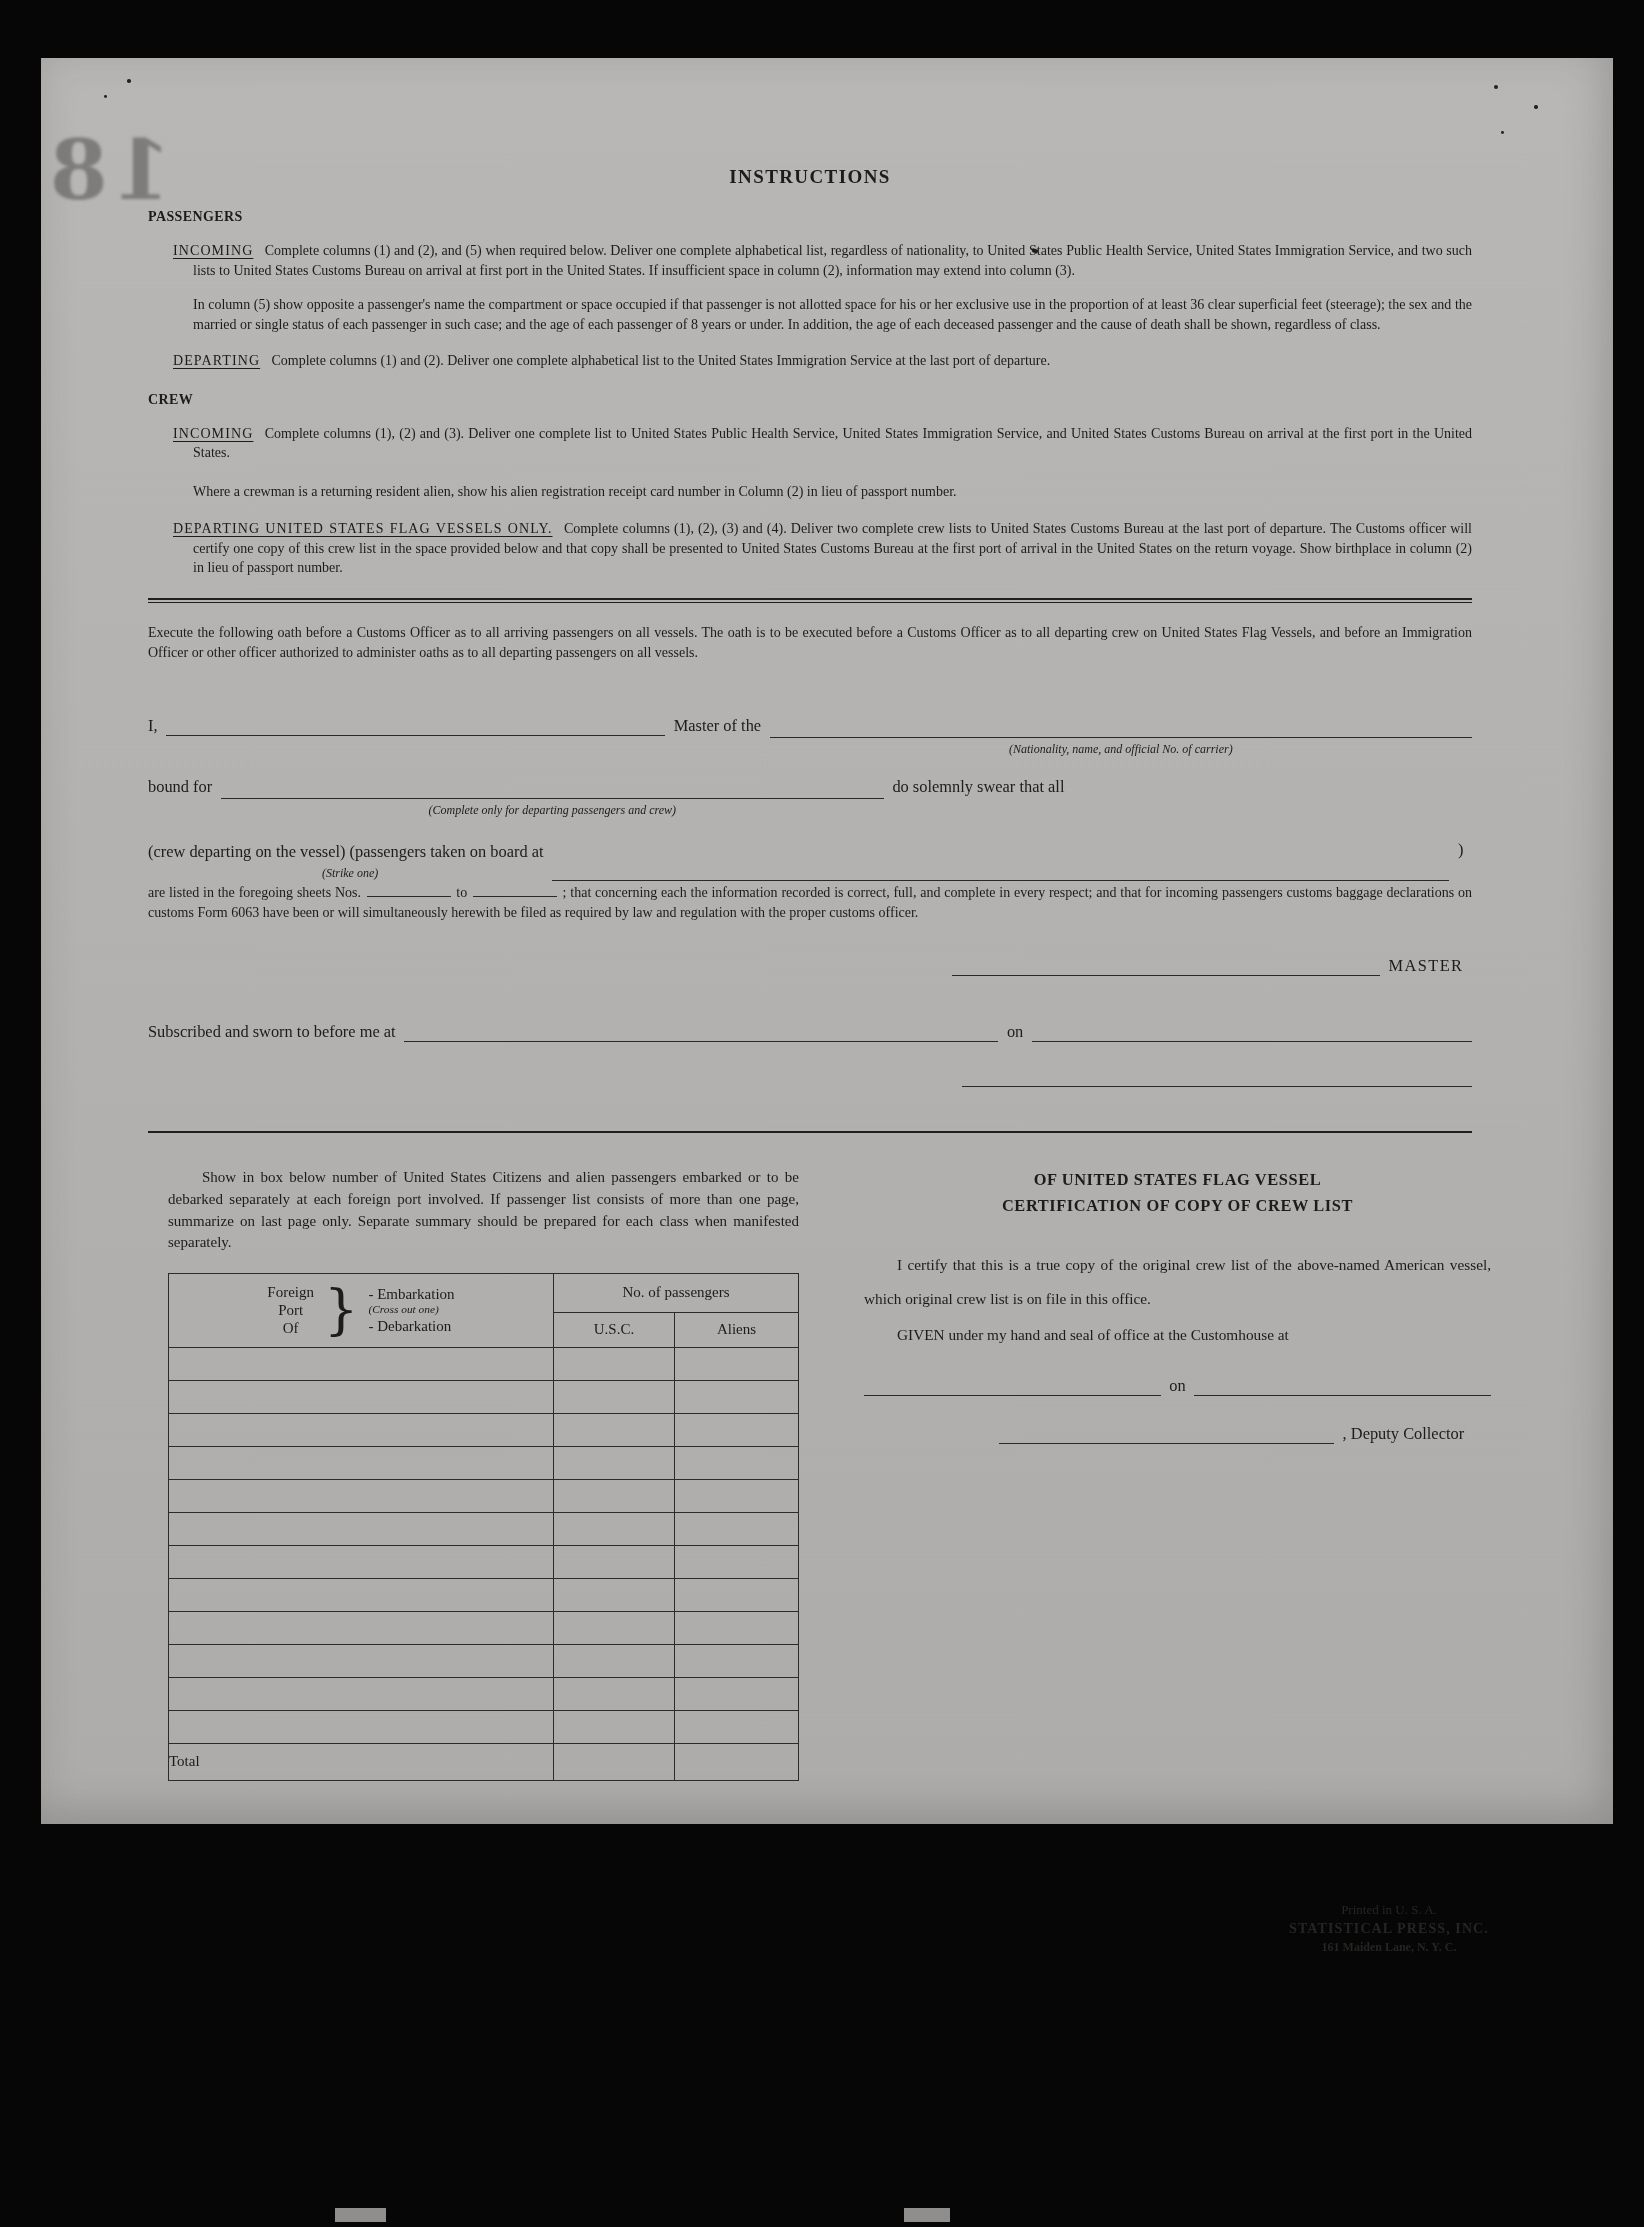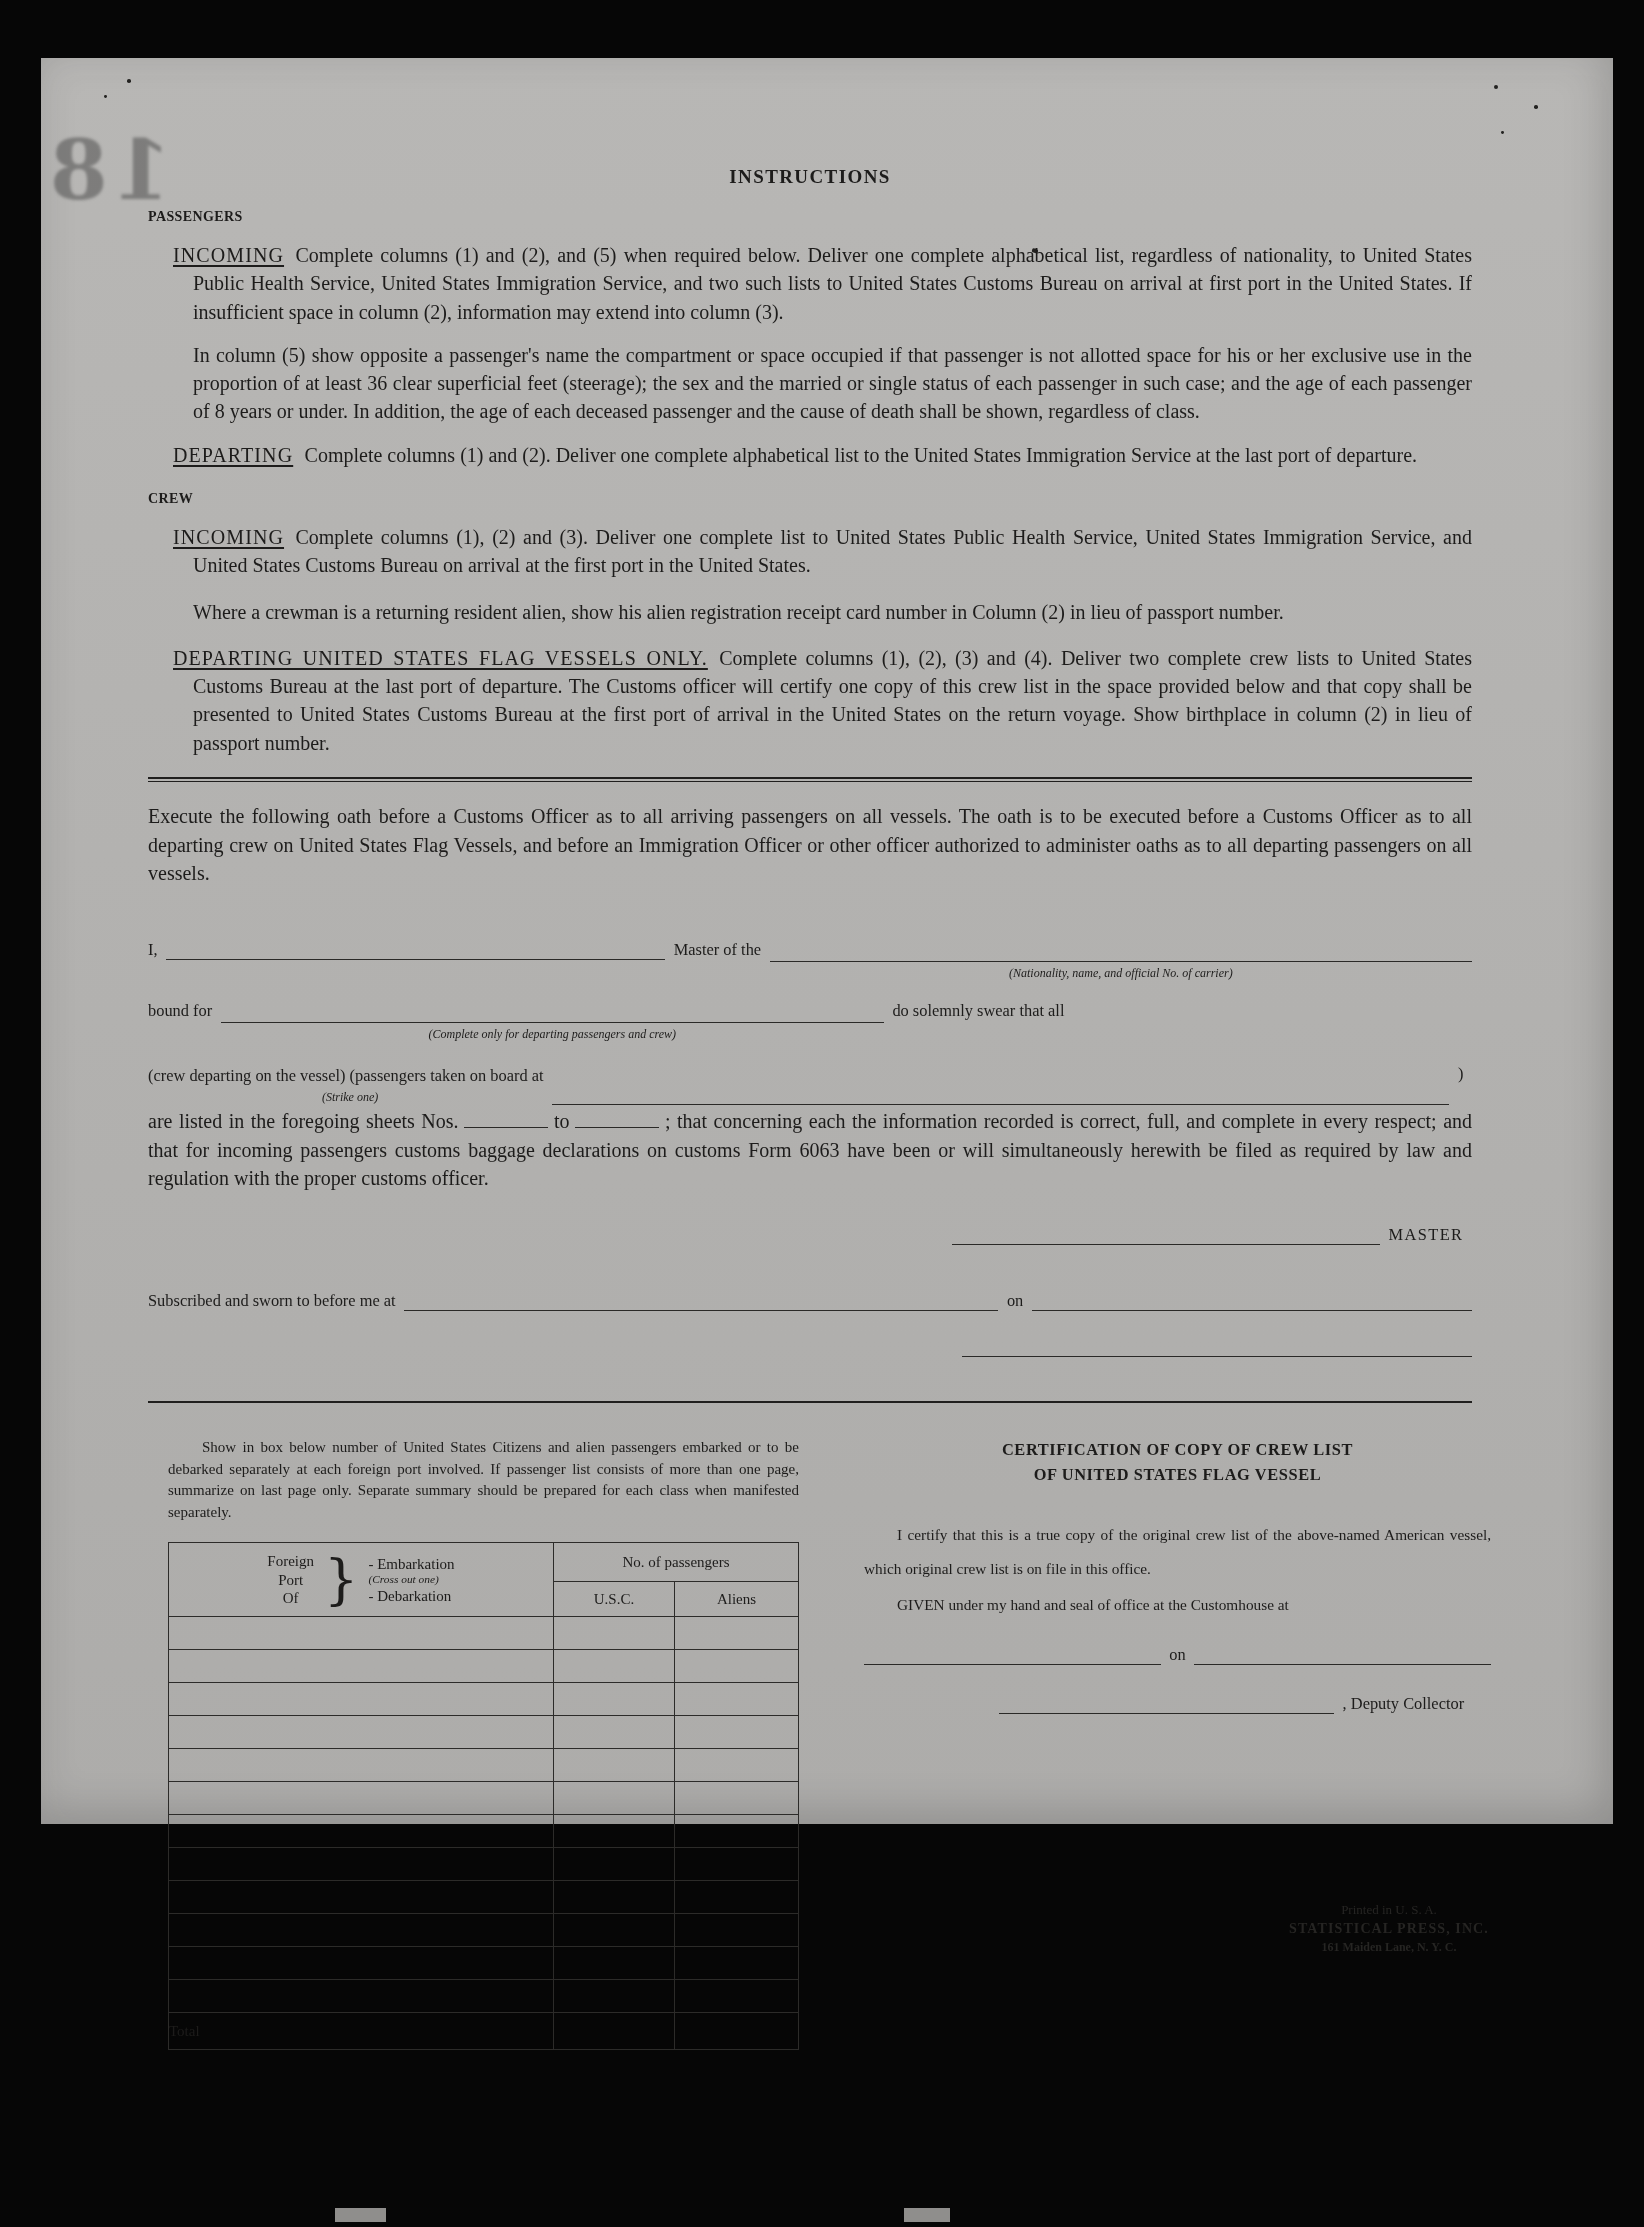--- a/index.html
+++ b/index.html
@@ -41,21 +41,21 @@
 
   .content { position:relative; margin:0 140px 0 107px; width:1324px; }
 
   .title {
     margin:0; padding-top:108px;
     text-align:center; font-size:19px; font-weight:bold; letter-spacing:1.4px;
   }
   .sect { margin:21.4px 0 0 0; font-size:14px; font-weight:bold; letter-spacing:0.4px; }
   .h-crew { margin-top:21.4px; }
 
-  .para { font-size:20px; line-height:1.42; text-align:justify; margin:0; }
+  .para { font-size:14px; line-height:1.42; text-align:justify; margin:0; }
   .hang { margin-left:25px; padding-left:20px; text-indent:-20px; }
   .indent1 { margin-left:45px; }
   .ul { text-decoration:underline; text-underline-offset:2.9px; letter-spacing:1.1px; margin-right:11.4px; }
 
   .p-incoming { margin-top:15.7px; }
   .p-col5     { margin-top:14.3px; }
   .p-departing{ margin-top:15.7px; }
   .p-crewinc  { margin-top:15.7px; }
   .p-crewman  { margin-top:18.5px; }
   .p-crewdep  { margin-top:17px; }
@@ -336,22 +336,22 @@
                 <td class="totalcell">Total</td>
                 <td></td>
                 <td></td>
               </tr>
             </tfoot>
           </table>
         </div>
 
         <div class="bcol-right">
           <div class="cert-title">
+            <div>OF UNITED STATES FLAG VESSEL</div>
             <div>CERTIFICATION OF COPY OF CREW LIST</div>
-            <div>OF UNITED STATES FLAG VESSEL</div>
           </div>
 
           <p class="cert-body certify">I certify that this is a true copy of the original crew list of the above-named American vessel, which original crew list is on file in this office.</p>
 
           <p class="cert-body given">GIVEN under my hand and seal of office at the Customhouse at</p>
 
           <div class="formline certline">
             <span class="blank grow"></span>
             <span class="lbl">on</span>
             <span class="blank grow"></span>

